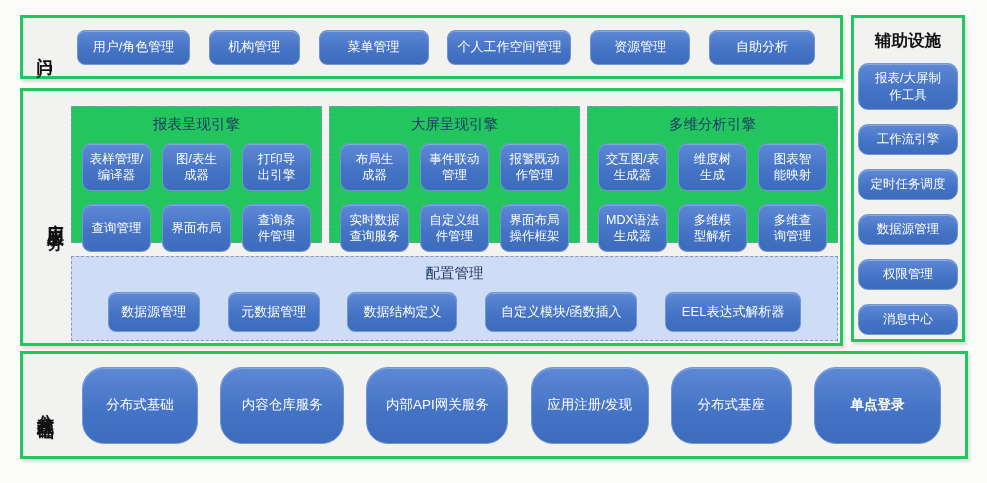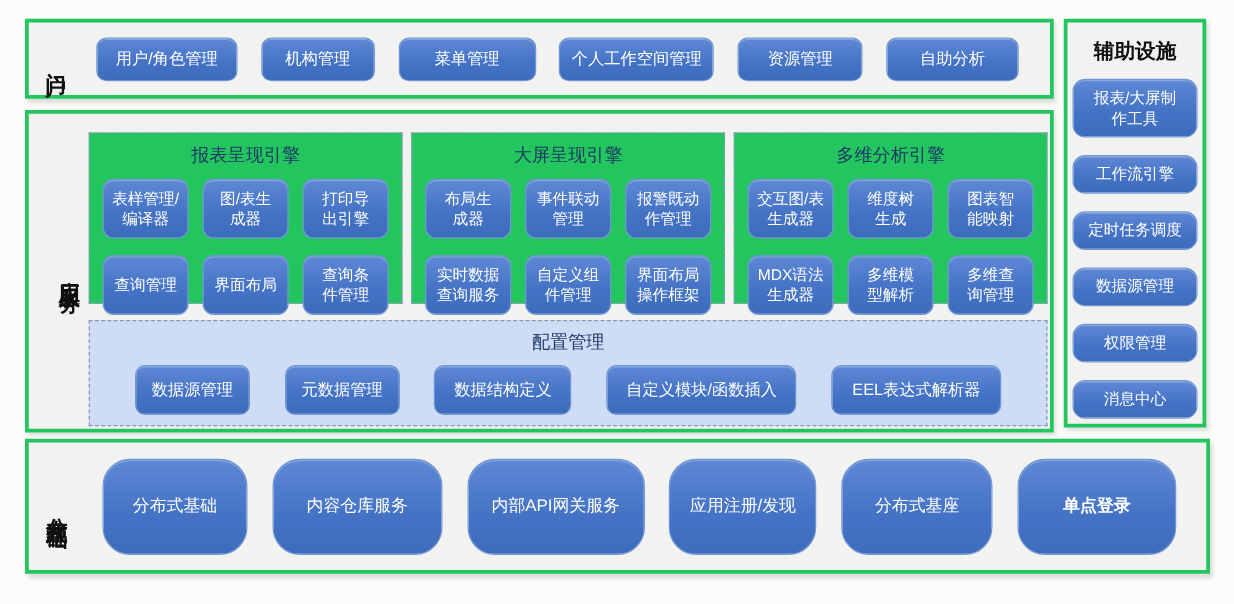--- a/index.html
+++ b/index.html
@@ -74,21 +74,21 @@
 
   
   .sidebar-title{font-weight:bold;font-size:16.5px;color:#111;margin:12px 0 11px;}
   #sidebar .btn{width:100px;height:31px;font-size:12.5px;border-radius:10px;margin-bottom:14px;flex:0 0 auto;}
   #sidebar .btn.tall{height:47px;}
 
   
   .foundation-row{flex:1;display:flex;justify-content:space-between;align-items:center;margin:0 24px 0 28px;}
   .foundation-row .btn{height:77px;font-size:13.5px;border-radius:22px;}
   .foundation-row .btn:nth-child(1){width:116px;}
-  .foundation-row .btn:nth-child(2){width:136px;}
+  .foundation-row .btn:nth-child(2){width:124px;}
   .foundation-row .btn:nth-child(3){width:142px;}
   .foundation-row .btn:nth-child(4){width:118px;}
   .foundation-row .btn:nth-child(5){width:121px;}
   .foundation-row .btn:nth-child(6){width:127px;font-weight:bold;}
 </style>
 </head>
 <body>
 
 <div class="box" id="portal">
   <div class="vlabel">门户</div>

